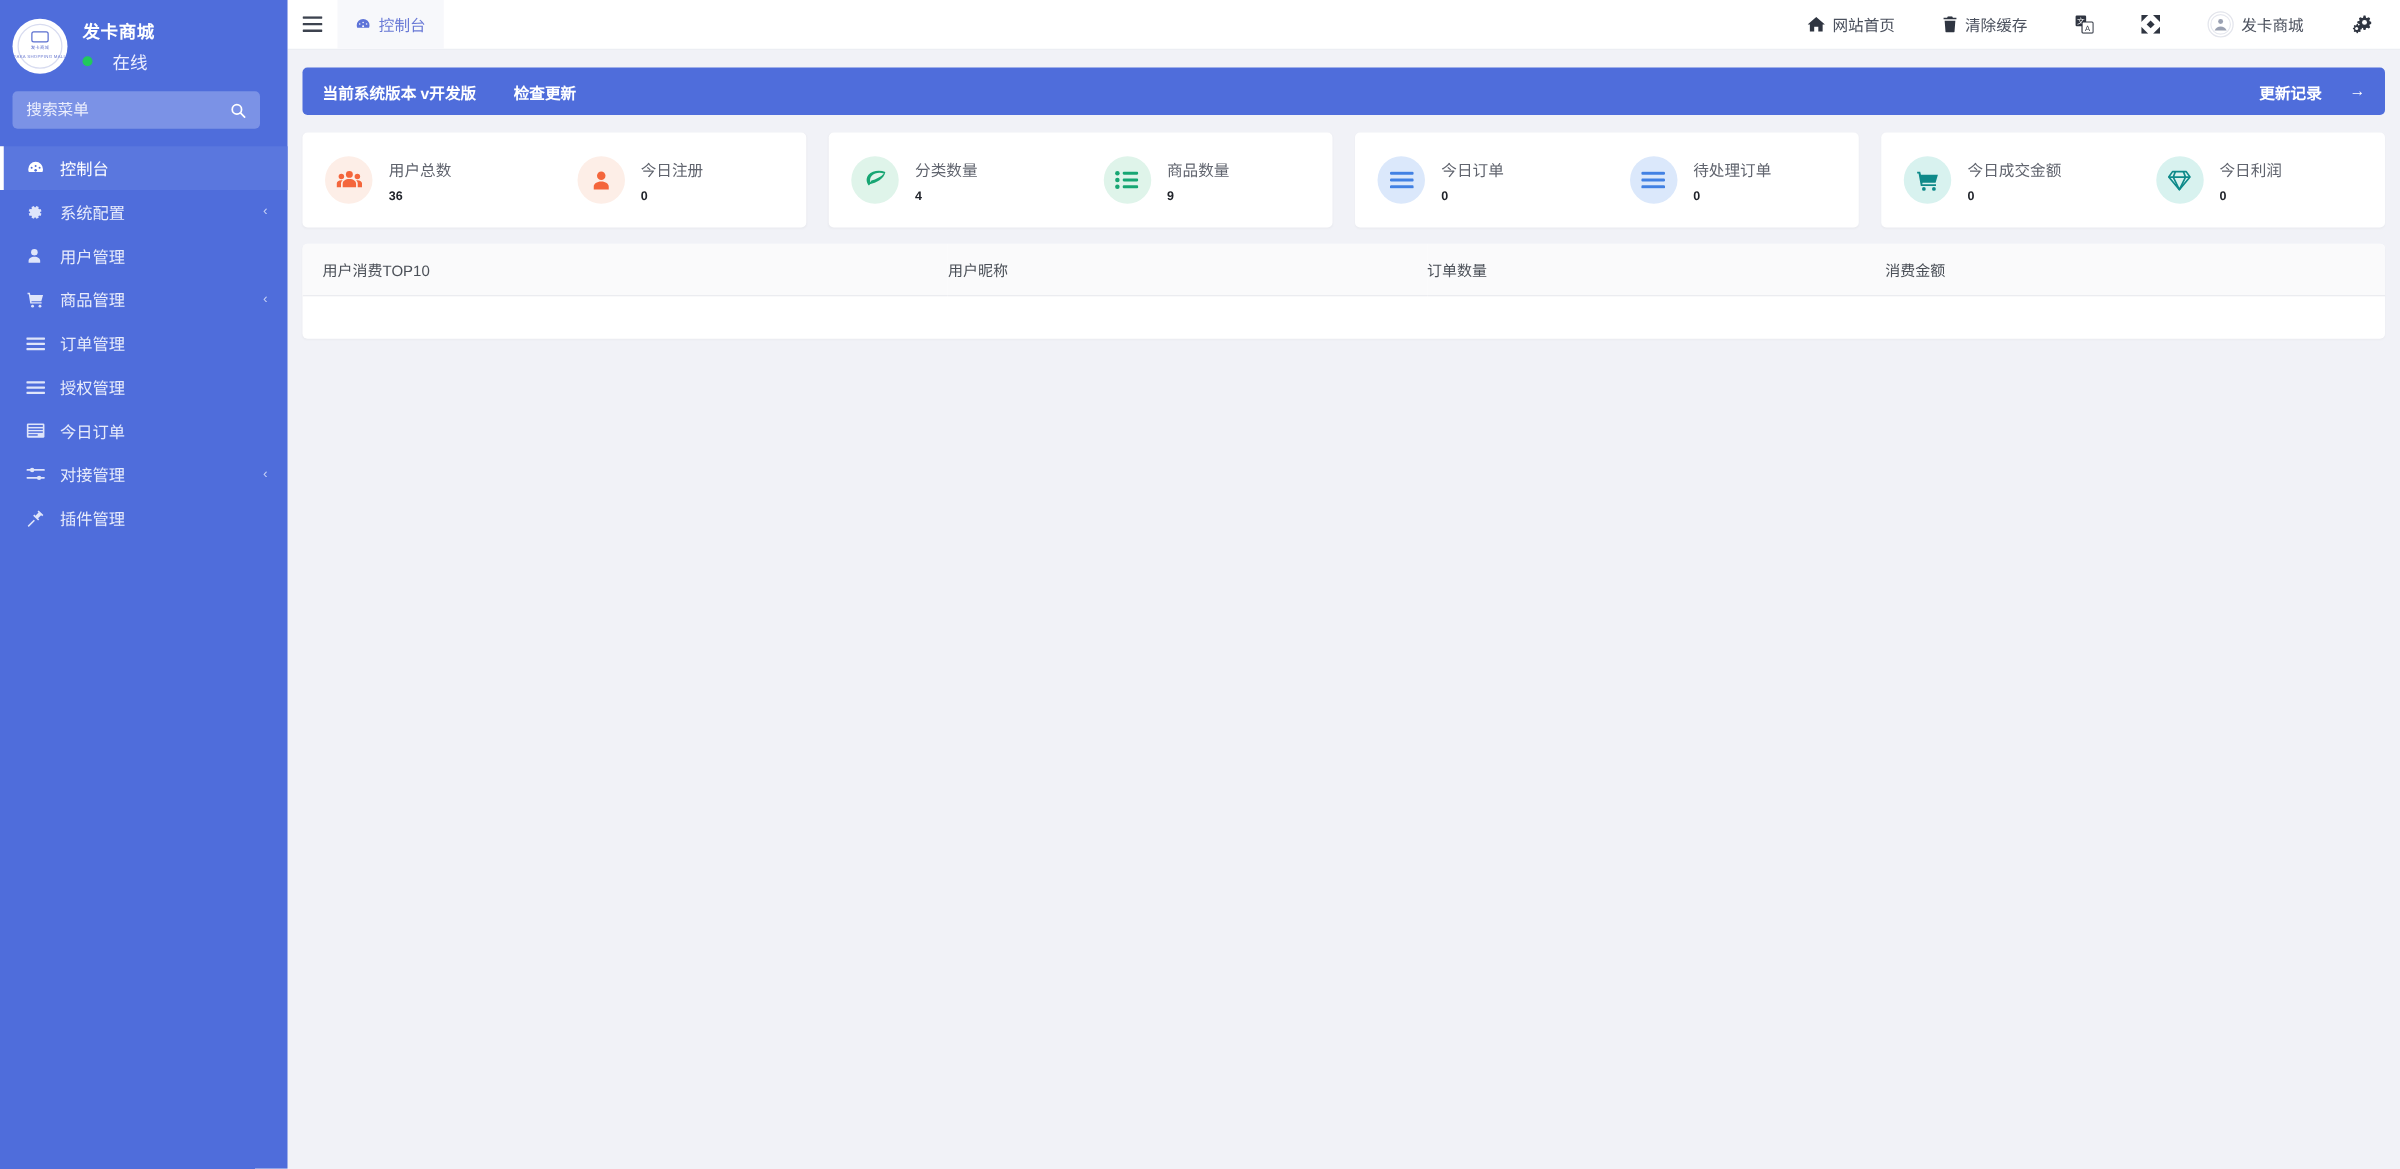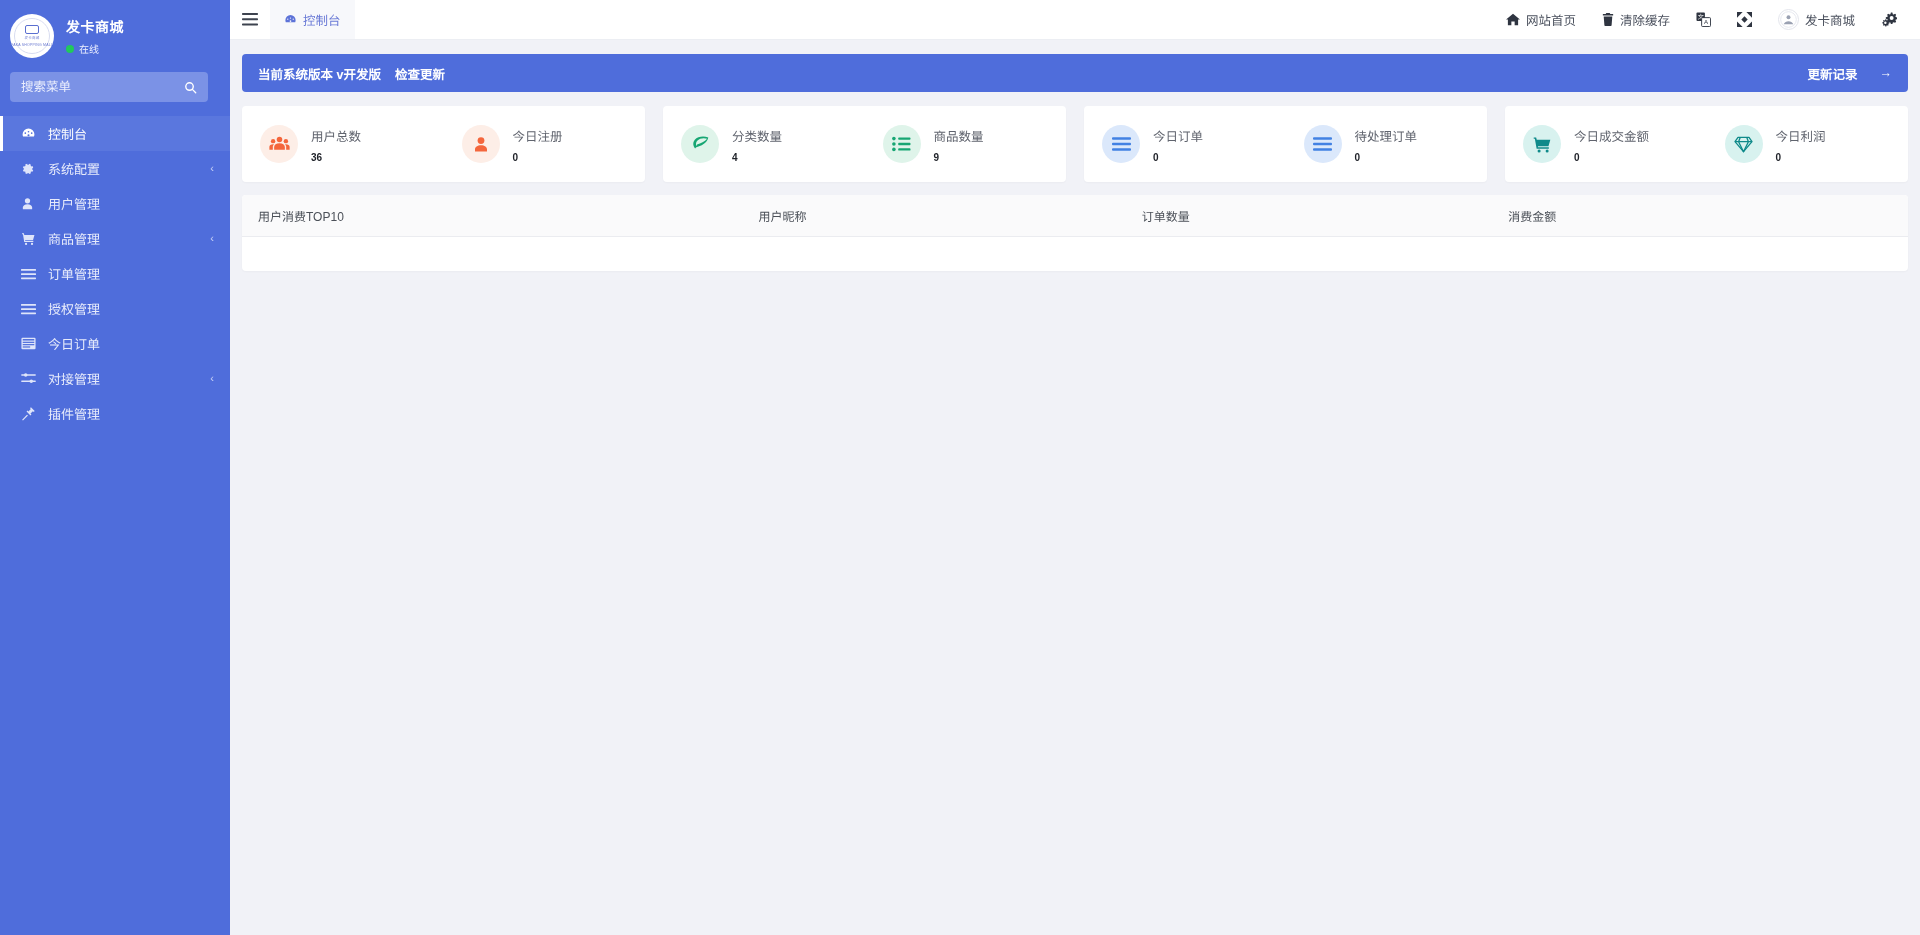--- a/index.html
+++ b/index.html
@@ -49,21 +49,21 @@
   }
   .brand-text { display: flex; flex-direction: column; gap: 5px; }
   .brand-title {
     color: #ffffff; font-size: 14px; font-weight: bold; letter-spacing: .5px;
   }
   .brand-status { display: flex; align-items: center; gap: 5px; }
   .dot-online {
     width: 8px; height: 8px; border-radius: 50%; background: #21c95b;
     display: inline-block;
   }
-  .brand-status-text { color: #eef0ff; font-size: 10px; }
+  .brand-status-text { color: #eef0ff; font-size: 14px; margin-left: 11px; }
 
   .search-wrap { padding: 0 22px 8px 10px; }
   .search-box {
     background: #7b92e6;
     height: 30px; border-radius: 4px;
     display: flex; align-items: center; justify-content: space-between;
     padding: 0 11px;
   }
   .search-box input {
     background: transparent; border: 0; outline: 0;
@@ -119,21 +119,21 @@
   .tab-strip { display: flex; align-items: stretch; }
   .tab {
     display: flex; align-items: center; gap: 6px;
     padding: 0 14px; font-size: 12.5px;
     background: #f7f8fb; color: #6a7ad6;
     cursor: pointer;
   }
   .tab .t-ico { font-size: 12px; display: flex; align-items: center; }
   .topbar-right {
     margin-left: auto; display: flex; align-items: center;
-    gap: 0px; padding-right: 10px;
+    gap: 12px; padding-right: 10px;
   }
   .tb-item {
     display: flex; align-items: center; gap: 6px;
     padding: 0 13px; height: 40px;
     font-size: 12.5px; color: #4b515e; cursor: pointer;
     white-space: nowrap;
   }
   .tb-item .tb-ico { display: flex; align-items: center; color: #3f4654; }
   .tb-avatar {
     width: 21px; height: 21px; border-radius: 50%;
@@ -144,21 +144,21 @@
 
   .content { flex: 1; padding: 14px 12px 0 12px; overflow: hidden; }
 
   
   .notice {
     background: #4f6ddb; border-radius: 4px;
     height: 38px; display: flex; align-items: center;
     padding: 0 16px; color: #ffffff;
     margin-bottom: 14px;
   }
-  .notice-left { font-size: 12.5px; font-weight: bold; display: flex; gap: 14px; }
+  .notice-left { font-size: 12.5px; font-weight: bold; display: flex; gap: 30px; }
   .notice-left .upd { cursor: pointer; }
   .notice-right {
     margin-left: auto; font-size: 12.5px; font-weight: bold; cursor: pointer;
     display: flex; align-items: center; gap: 22px;
   }
 
   
   .stat-row { display: flex; gap: 18px; margin-bottom: 13px; }
   .stat-card {
     flex: 1; background: #ffffff; border-radius: 4px;

